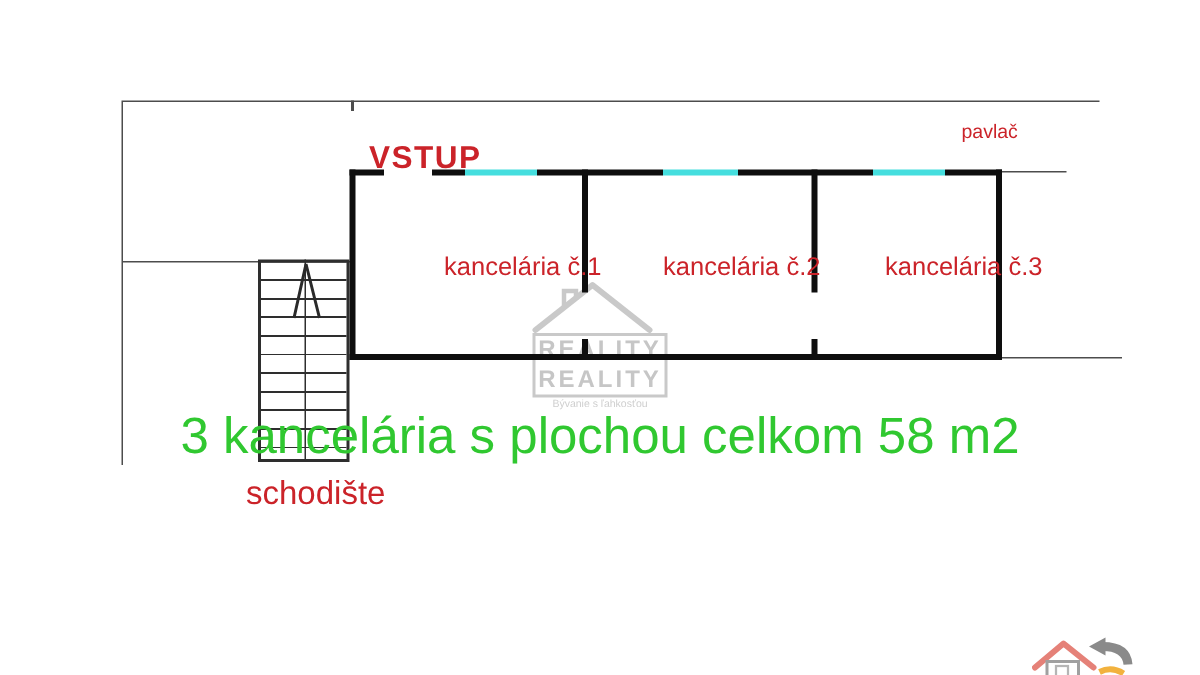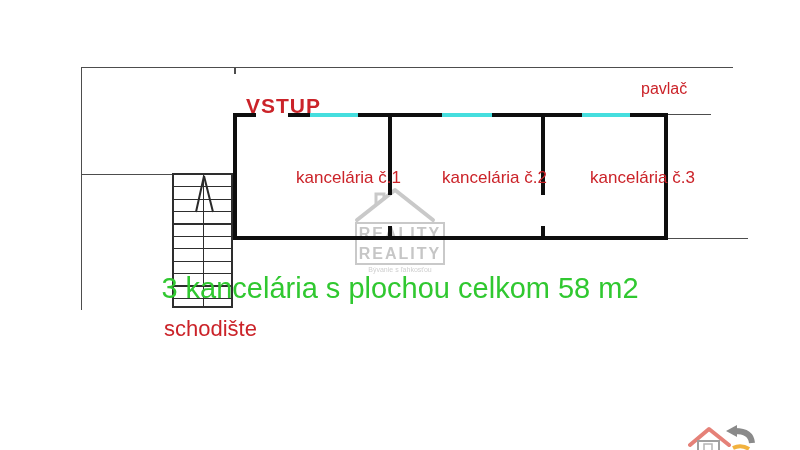--- a/index.html
+++ b/index.html
@@ -6,23 +6,23 @@
   .canvas{
     position:relative;width:800px;height:450px;background:#ffffff;
     overflow:hidden;font-family:"Liberation Sans", sans-serif;
   }
   .tl{position:absolute;background:#4d4d4d;}           
   .wall{position:absolute;background:#0e0e0e;}         
   .win{position:absolute;background:#45dede;}          
   .label{position:absolute;color:#cb2329;white-space:nowrap;}
   .room-label{font-size:17px;text-align:center;padding-left:36px;}
   .entrance-label{font-size:21px;font-weight:bold;letter-spacing:1px;}
-  .balcony-label{font-size:16px;}
+  .balcony-label{font-size:13px;}
   .stairs-label{font-size:22px;}
-  .summary{position:absolute;color:#30c830;font-size:29px;white-space:nowrap;
+  .summary{position:absolute;color:#30c830;font-size:34px;white-space:nowrap;
            left:50%;transform:translateX(-50%);}
   .stairs{
     position:absolute;left:172px;top:173px;width:61px;height:135px;
     box-sizing:border-box;border:2px solid #2e2e2e;
     background:repeating-linear-gradient(to bottom,transparent 0,transparent 11.2px,#2e2e2e 11.2px,#2e2e2e 12.4px);
   }
   .stairs-center{position:absolute;left:203px;top:173px;width:1px;height:135px;background:#2e2e2e;}
   .wm-box{
     position:absolute;left:355px;top:222px;width:90px;height:43px;
     box-sizing:border-box;border:2px solid #c9c9c9;color:#c6c6c6;

